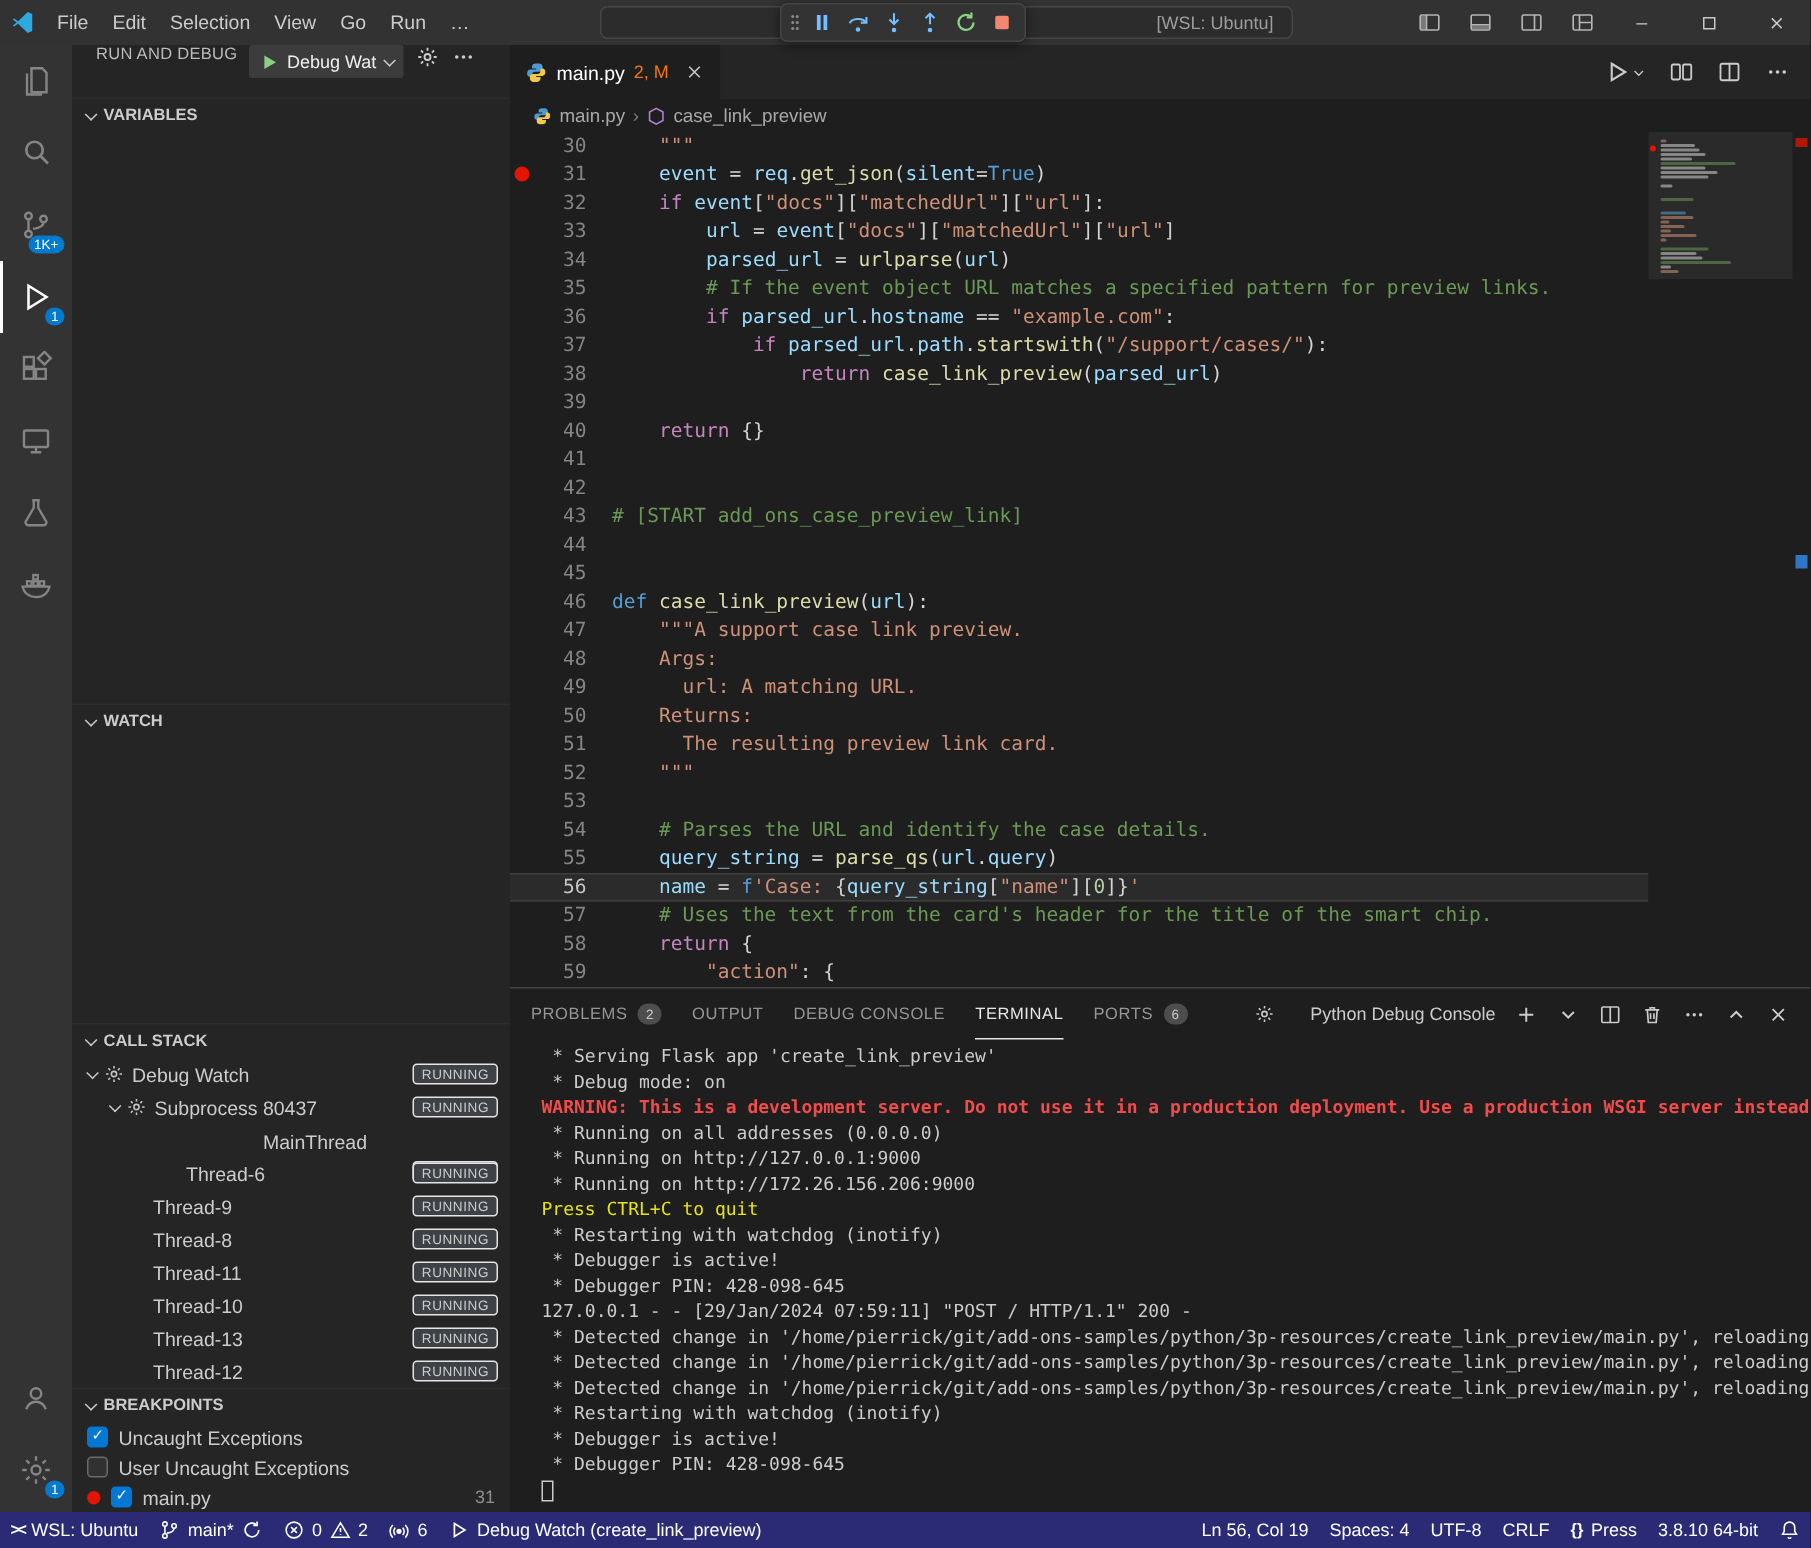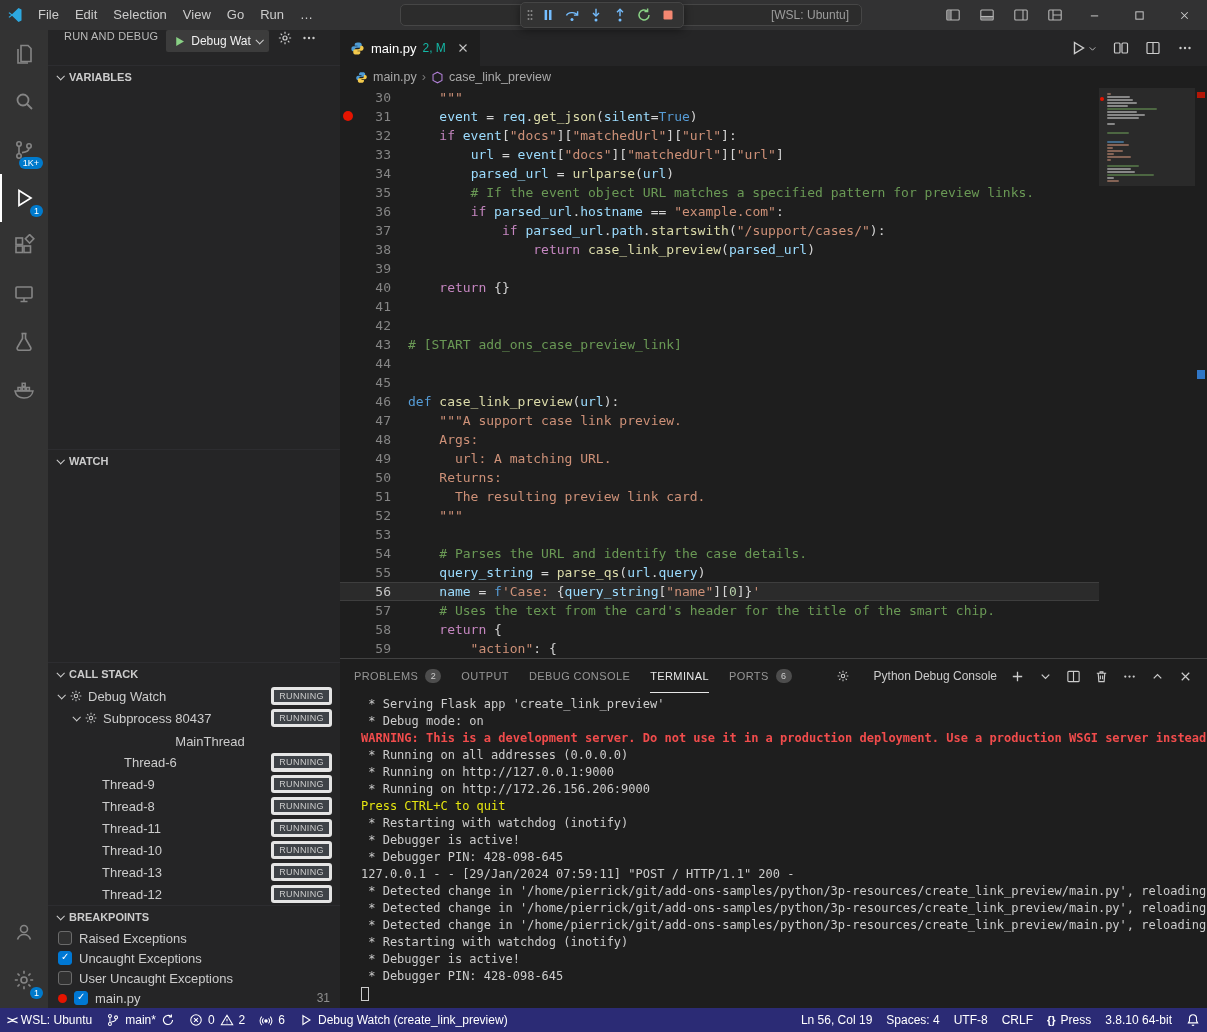--- a/index.html
+++ b/index.html
@@ -40,34 +40,34 @@
   .sb-tool-icon{color:#cccccc;display:flex}
   .sb-tool-icon svg{width:16px;height:16px}
   .chev{display:inline-block;width:6px;height:6px;border-right:1.2px solid #cccccc;border-bottom:1.2px solid #cccccc;transform:rotate(45deg) translateY(-1px)}
   .section{display:flex;flex-direction:column;border-top:1px solid #2d2d30;min-height:0}
   .section-header{height:22px;display:flex;align-items:center;gap:6px;padding:0 9px;font-size:11px;font-weight:700;color:#cccccc;flex:none}
   .sec-body-variables{flex:1}
   .sec-body-watch{height:190px}
   .cs-row{height:22px;display:flex;align-items:center;gap:5px;padding-right:8px;color:#cccccc}
   .cs-gear{display:flex;color:#c5c5c5}
   .cs-gear svg{width:14px;height:14px}
-  .run-badge{margin-left:auto;font-size:9px;color:#cccccc;background:#3e4247;border:3px solid #e5e5e5;border-radius:3px;padding:1px 5px;letter-spacing:.4px}
+  .run-badge{margin-left:auto;font-size:9px;color:#cccccc;background:#3e4247;border:1px solid #e5e5e5;border-radius:3px;padding:1px 5px;letter-spacing:.4px}
   .bp-row{height:20px;display:flex;align-items:center;gap:7px;padding:0 10px}
   .cb{width:14px;height:14px;border:1px solid #6b6b6b;border-radius:3px;background:#313131;position:relative;flex:none}
   .cb.checked{background:#0078d4;border-color:#0078d4}
   .cb.checked::after{content:"✓";position:absolute;left:2px;top:-1px;color:#fff;font-size:10px}
   .bpr-dot{width:9px;height:9px;border-radius:50%;background:var(--bp,#e51400);flex:none}
   .bp-line{margin-left:auto;color:#8f8f8f;font-size:12px}
 
   
   .editor-col{flex:1;display:flex;flex-direction:column;min-width:0;background:#1e1e1e}
   .tabbar{height:36px;background:#252526;display:flex;align-items:stretch;flex:none}
   .tab{background:#1e1e1e;display:flex;align-items:center;gap:6px;padding:0 10px;font-size:13px;color:#ffffff;border-right:1px solid #252526}
   .tab-icon svg{width:15px;height:15px}
-  .tab-dec{color:#14b8a6;font-size:12px}
+  .tab-dec{color:#f97316;font-size:12px}
   .tab-close{color:#c5c5c5;display:flex;margin-left:4px}
   .tab-close svg{width:14px;height:14px}
   .editor-actions{margin-left:auto;display:flex;align-items:center;gap:16px;padding-right:14px;color:#cccccc}
   .editor-actions .ea{display:flex;align-items:center;gap:2px}
   .editor-actions svg{width:16px;height:16px}
   .breadcrumb{height:22px;display:flex;align-items:center;gap:5px;padding:0 15px;font-size:12.5px;color:#a9a9a9;flex:none}
   .crumb{display:flex;align-items:center;gap:5px}
   .crumb svg{width:13px;height:13px}
   .crumb-sep{color:#7a7a7a}
 
@@ -449,24 +449,20 @@
           </div>
       </div>
 
       <div class="section">
         <div class="section-header">
           <span class="chev"></span>
           <span>BREAKPOINTS</span>
         </div>
         <div id="bp-body">
             <div class="bp-row">
-              <span class="cb"></span>
-              <span>Raised Exceptions</span>
-            </div>
-            <div class="bp-row">
               <span class="cb checked"></span>
               <span>Uncaught Exceptions</span>
             </div>
             <div class="bp-row">
               <span class="cb"></span>
               <span>User Uncaught Exceptions</span>
             </div>
             <div class="bp-row">
               <span class="bpr-dot"></span>
               <span class="cb checked"></span>

